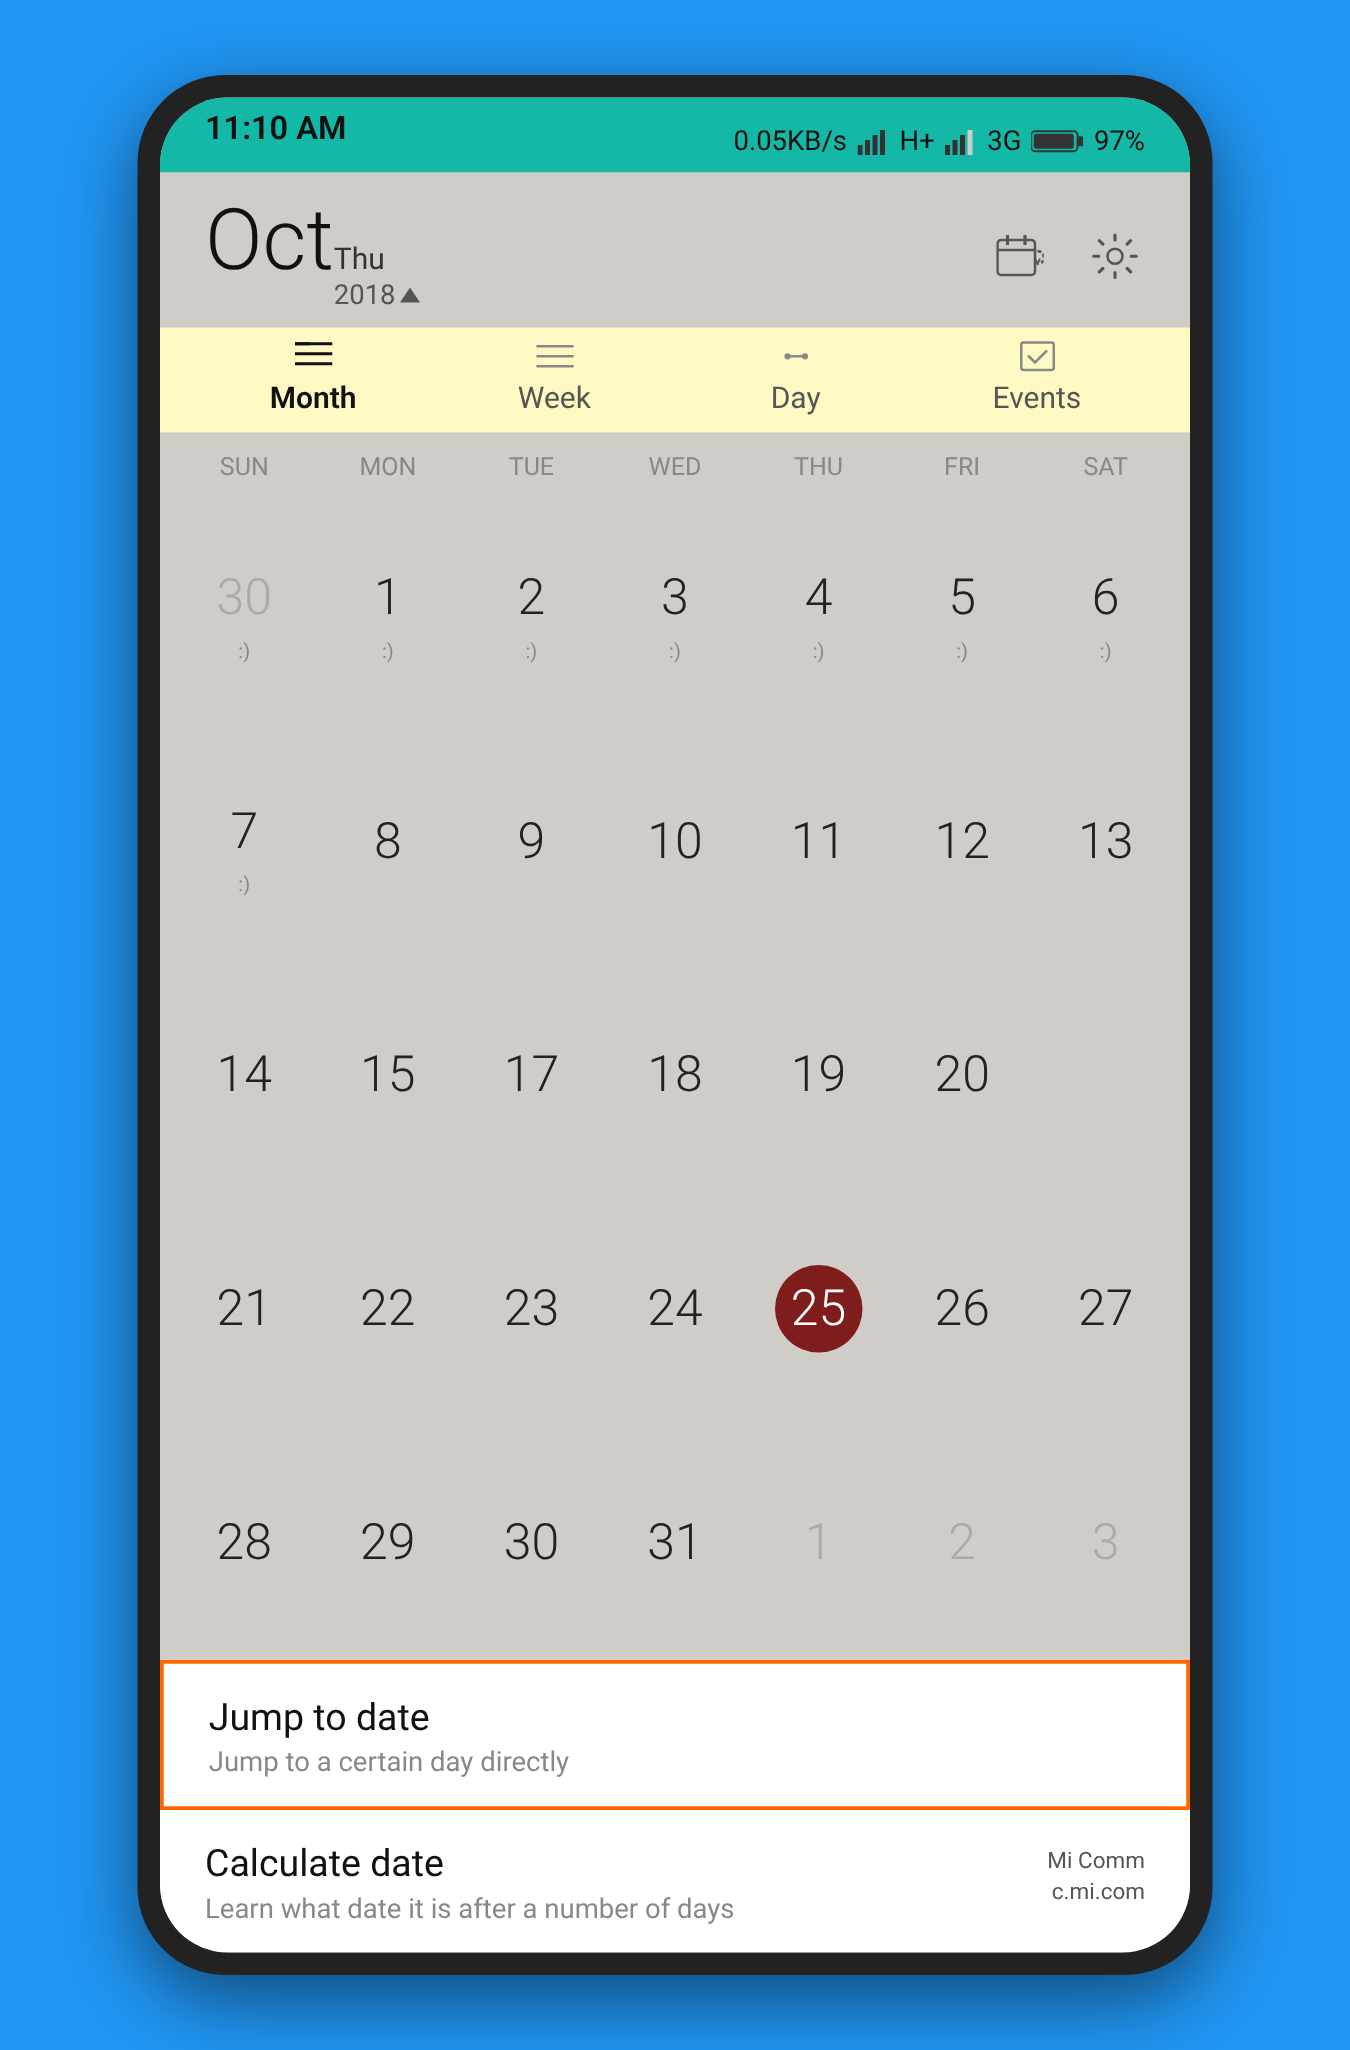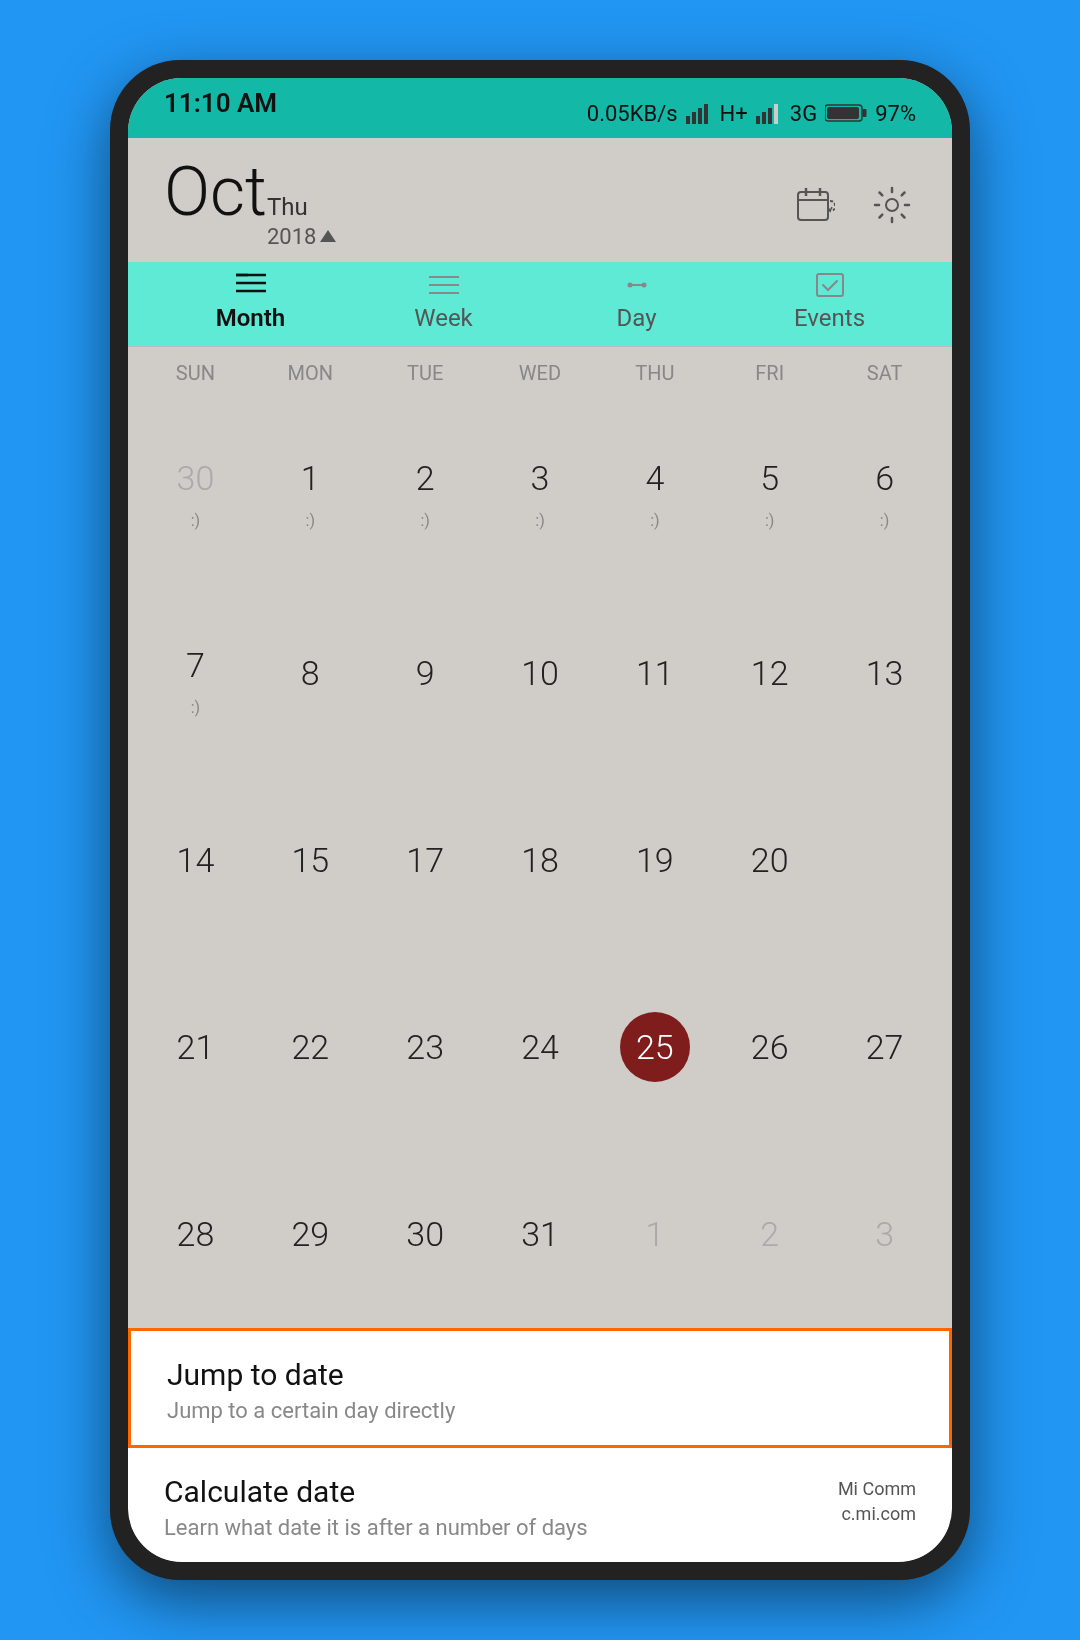--- a/index.html
+++ b/index.html
@@ -114,21 +114,21 @@
       display: flex;
       align-items: center;
       justify-content: center;
       cursor: pointer;
       color: #555;
     }
     
     .view-tabs {
       display: flex;
       padding: 0 26px;
-      background: #5eead4;
+      background: #fef9c3;
       border-bottom: 1px solid #bbb;
       flex-shrink: 0;
     }
     .view-tab {
       flex: 1;
       display: flex;
       flex-direction: column;
       align-items: center;
       padding: 10px 0 14px;
       cursor: pointer;
@@ -186,21 +186,21 @@
     }
     .cal-day {
       display: flex;
       flex-direction: column;
       align-items: center;
       justify-content: center;
       cursor: pointer;
       padding: 8px 0;
     }
     .cal-day .day-num {
-      font-size: 34px;
+      font-size: 40px;
       font-weight: 300;
       color: #222;
       line-height: 1;
       width: 70px;
       height: 70px;
       display: flex;
       align-items: center;
       justify-content: center;
       border-radius: 50%;
     }

